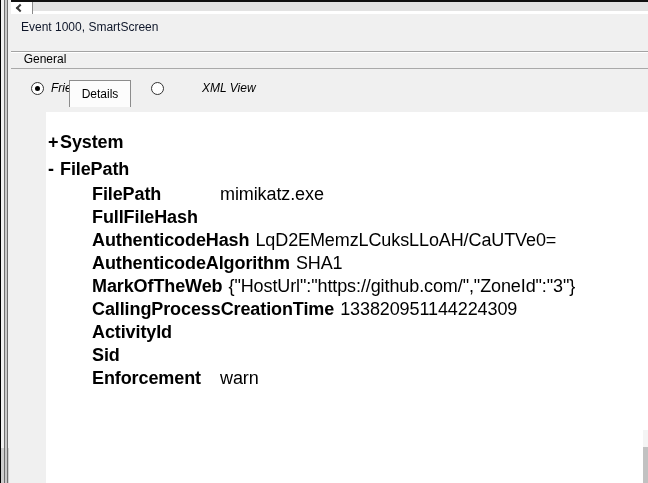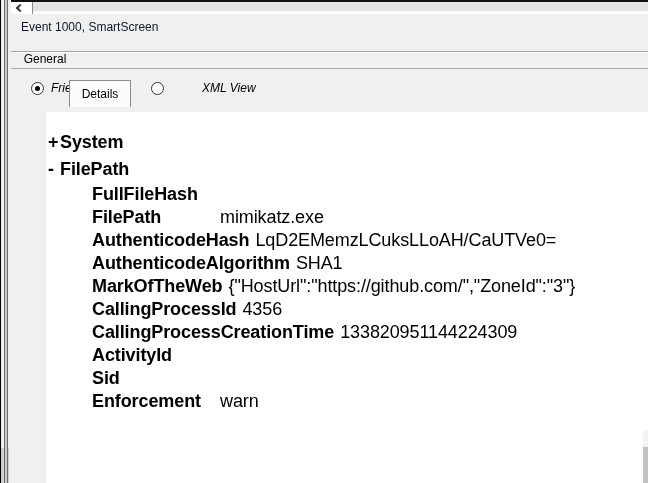--- a/index.html
+++ b/index.html
@@ -87,42 +87,38 @@
     <span>XML View</span>
   </div>
 
   <div class="content">
     <div id="tree">
         <div class="node"><span class="expander">+</span><span>System</span></div>
         <div class="rows"></div>
         <div class="node"><span class="expander">-</span><span>FilePath</span></div>
         <div class="rows">
           <div class="row">
+            <span class="row-name">FilePath</span>
+            <span class="row-value">mimikatz.exe</span>
+          </div>
+          <div class="row">
             <span class="row-name">FullFileHash</span>
             <span class="row-value"></span>
-          </div>
-          <div class="row">
-            <span class="row-name">FilePath</span>
-            <span class="row-value">mimikatz.exe</span>
           </div>
           <div class="row">
             <span class="row-name">AuthenticodeHash</span>
             <span class="row-value">LqD2EMemzLCuksLLoAH/CaUTVe0=</span>
           </div>
           <div class="row">
             <span class="row-name">AuthenticodeAlgorithm</span>
             <span class="row-value">SHA1</span>
           </div>
           <div class="row">
             <span class="row-name">MarkOfTheWeb</span>
             <span class="row-value">{"HostUrl":"https://github.com/","ZoneId":"3"}</span>
-          </div>
-          <div class="row">
-            <span class="row-name">CallingProcessId</span>
-            <span class="row-value">4356</span>
           </div>
           <div class="row">
             <span class="row-name">CallingProcessCreationTime</span>
             <span class="row-value">133820951144224309</span>
           </div>
           <div class="row">
             <span class="row-name">ActivityId</span>
             <span class="row-value"></span>
           </div>
           <div class="row">

